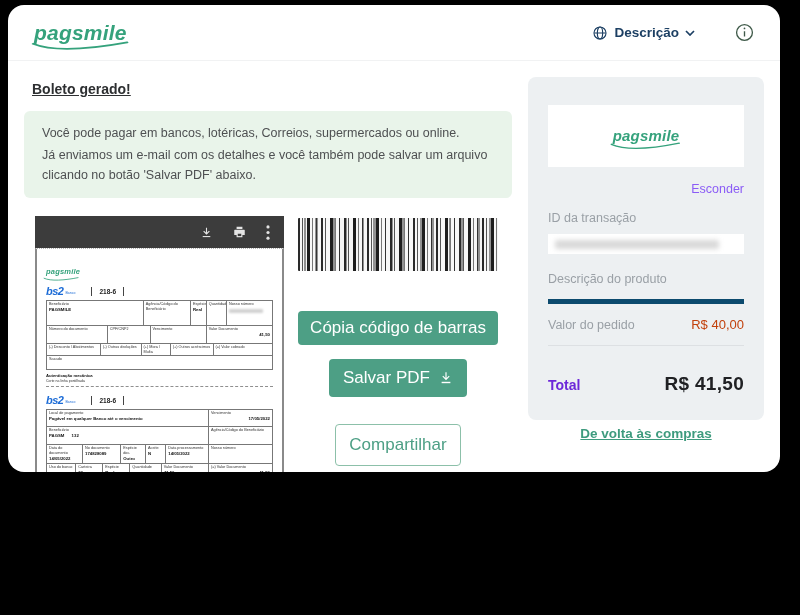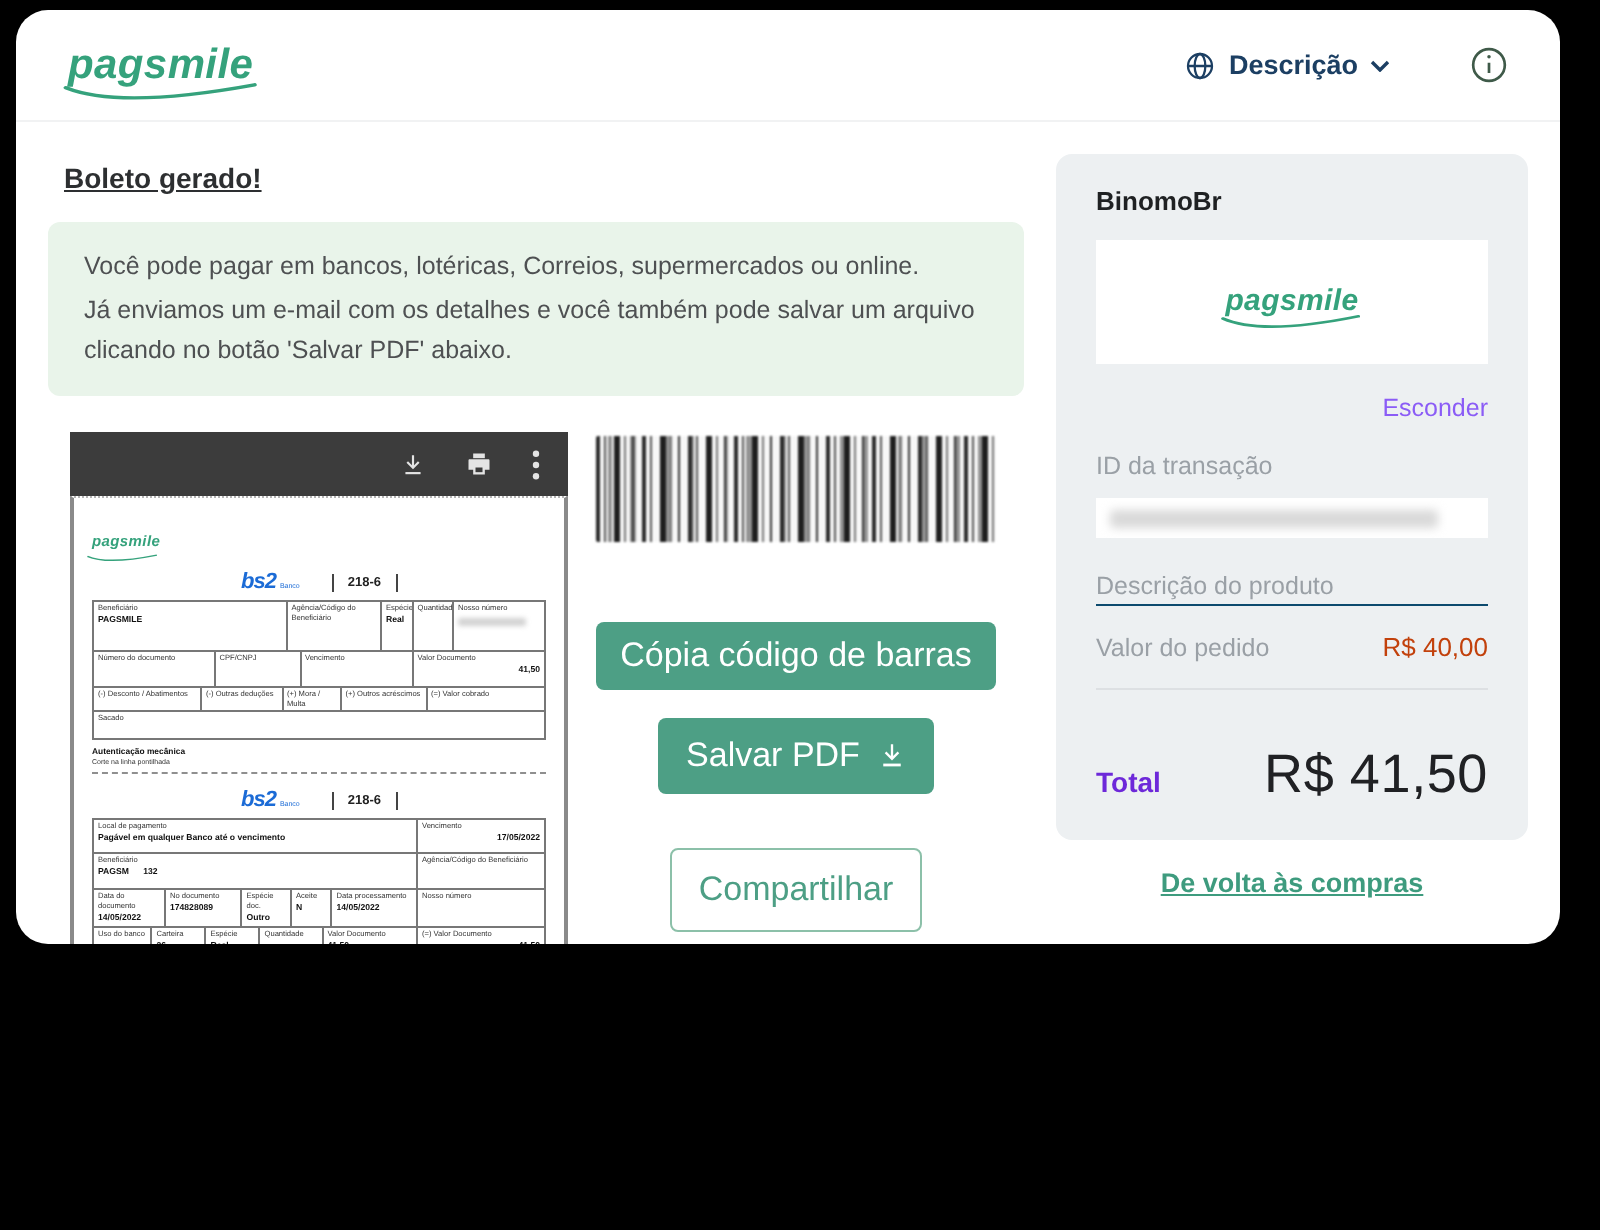--- a/index.html
+++ b/index.html
@@ -30,21 +30,21 @@
 
   .docrow{display:flex;margin-top:18px;margin-left:11px;}
 
   
   .pdf{width:249px;flex:none;}
   .pdf-toolbar{height:32px;background:#3c3c3c;display:flex;align-items:center;justify-content:flex-end;gap:19px;padding:0 14px;box-sizing:border-box;}
   .tool-btn{background:none;border:none;padding:0;display:flex;cursor:pointer;}
   .pdf-body{height:338px;background:#fff;border-left:2px solid #8a8a8a;border-right:2px solid #8a8a8a;border-top:1px dotted #b5b5b5;box-sizing:border-box;padding:11px 9px 0;position:relative;overflow:hidden;}
 
   
-  .bs2row{display:flex;align-items:center;margin:7px 0 3px;justify-content:center;}
+  .bs2row{display:flex;align-items:center;margin:7px 0 3px;}
   .bs2{color:#1b6bd6;font-weight:800;font-size:11px;font-style:italic;letter-spacing:-.5px;}
   .bs2sub{font-size:3.5px;color:#1b6bd6;margin-left:2px;margin-top:3px;}
   .bcode{font-size:6.5px;font-weight:700;color:#222;border-left:1.5px solid #444;border-right:1.5px solid #444;padding:1px 7px;margin-left:16px;}
   .btbl{border:0.5px solid #777;}
   .brow{display:flex;border-bottom:0.5px solid #777;}
   .brow:last-child{border-bottom:none;}
   .bcell{border-right:0.5px solid #777;padding:1px 2px;overflow:hidden;box-sizing:border-box;}
   .bcell:last-child{border-right:none;}
   .blabel{font-size:3.8px;color:#333;display:block;line-height:1.3;}
   .bval{font-size:4.3px;font-weight:700;color:#101010;line-height:1.4;display:block;}
@@ -79,26 +79,26 @@
 
   
   .sidebar{width:236px;flex:none;background:#edf0f2;border-radius:8px;padding:16px 20px 24px;box-sizing:border-box;height:343px;}
   .merchant{font-size:13px;font-weight:700;color:#1f2123;}
   .logo-box{background:#fff;height:62px;margin-top:12px;display:flex;align-items:center;justify-content:center;}
   .hide-link{display:block;text-align:right;color:#8b5cf6;font-size:12.5px;margin-top:15px;text-decoration:none;}
   .lbl{color:#9aa0a6;font-size:12.5px;}
   .tx-label{display:block;margin-top:15px;}
   .tx-box{background:#fff;height:20px;margin-top:9px;display:flex;align-items:center;padding:0 7px;}
   .tx-blur{height:9px;width:90%;background:#d9d9d9;filter:blur(2.5px);border-radius:2px;}
-  .desc-row{margin-top:15px;border-bottom:1px solid #0c4a6e;}
+  .desc-row{margin-top:15px;padding-bottom:12px;border-bottom:5px solid #0c4a6e;}
   .val-row{display:flex;justify-content:space-between;align-items:center;padding:13px 0;border-bottom:1px solid #dde0e3;}
   .val-amount{font-size:13px;color:#c2410c;}
   .total-row{display:flex;justify-content:space-between;align-items:baseline;margin-top:27px;}
   .total-label{font-size:14px;font-weight:700;color:#6d28d9;}
-  .total-amount{font-size:27px;color:#202124;letter-spacing:.3px;}
+  .total-amount{font-size:19px;color:#202124;letter-spacing:.3px;font-weight:bold;}
   .back-link{display:block;text-align:center;color:#3e9b7e;font-size:13.5px;margin-top:31px;text-decoration:underline;font-weight:600;}
 </style>
 </head>
 <body>
 
 <div class="card">
 
   <div class="hdr">
     <span class="logo lg">
       <span class="logo-text">pagsmile</span>
@@ -373,21 +373,20 @@
                 <path d="M11 2h2v10l3.8-3.8 1.4 1.4L12 15.8 5.8 9.6l1.4-1.4L11 12z"></path>
                 <rect x="4.5" y="18.5" width="15" height="2.4"></rect>
               </svg>
           </button>
           <button class="btn btn-outline">Compartilhar</button>
         </div>
       </div>
     </div>
 
     <div class="sidebar">
-      <div class="merchant">BinomoBr</div>
       <div class="logo-box">
         <span class="logo md">
           <span class="logo-text">pagsmile</span>
           <svg viewBox="0 0 100 14" preserveAspectRatio="none">
               <path d="M2 4 C 22 15, 58 12, 98 2" fill="none" stroke="#35a27c" stroke-width="2.4" stroke-linecap="round"></path>
             </svg>
         </span>
       </div>
       <a href="#" class="hide-link">Esconder</a>
       <span class="lbl tx-label">ID da transação</span>

